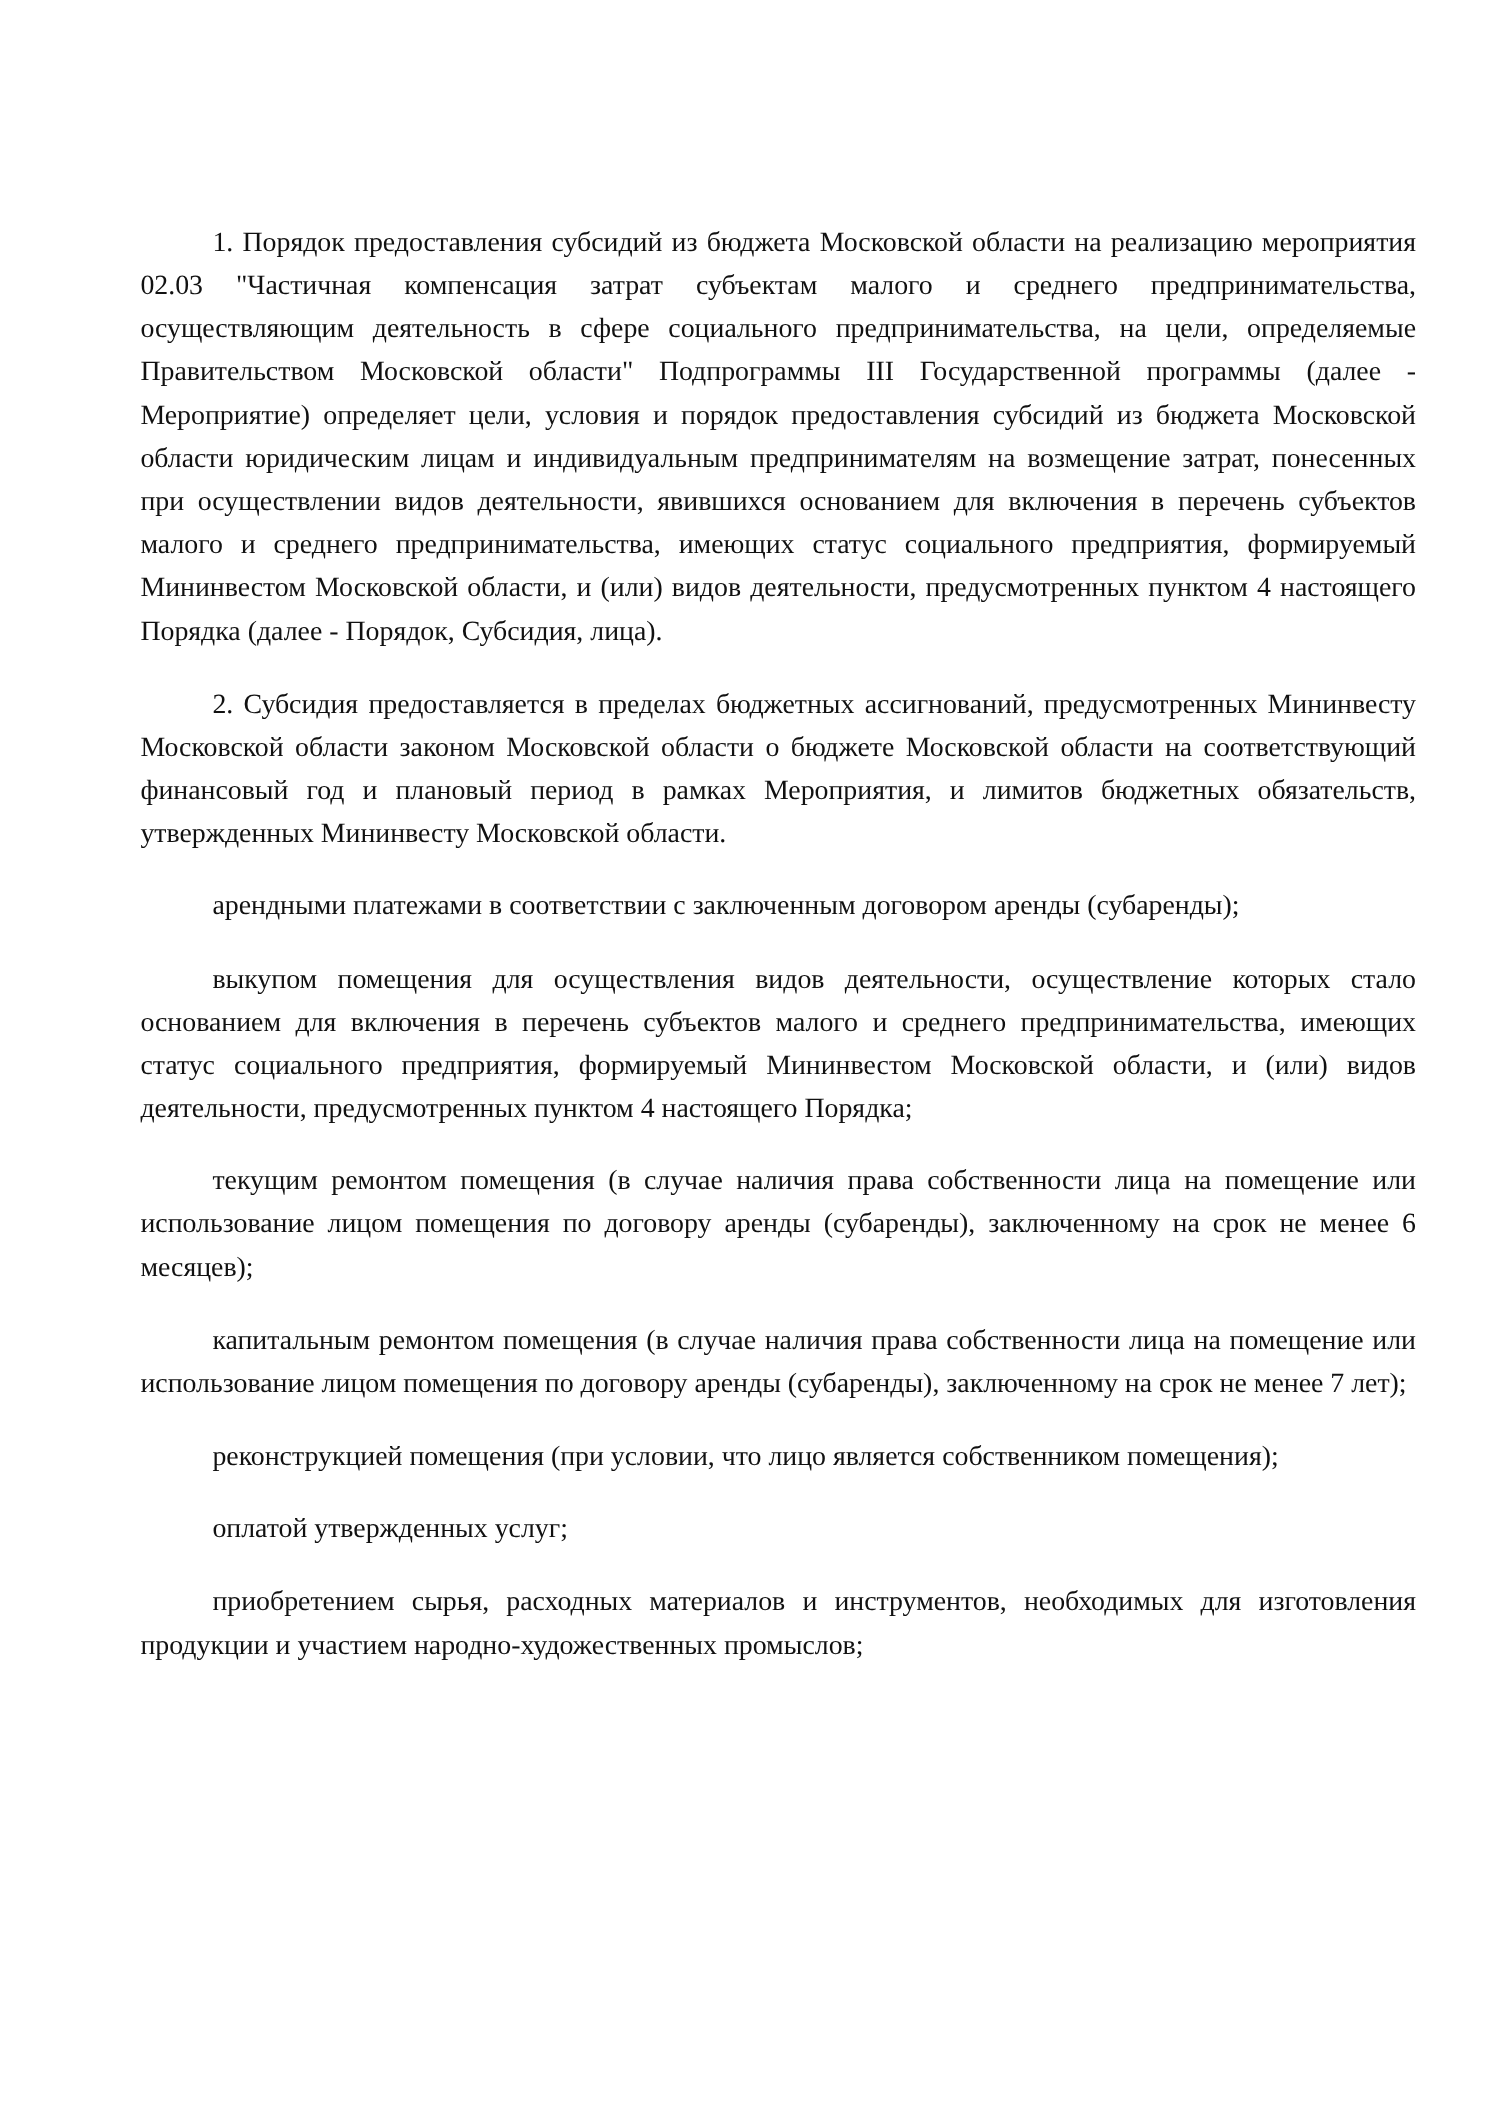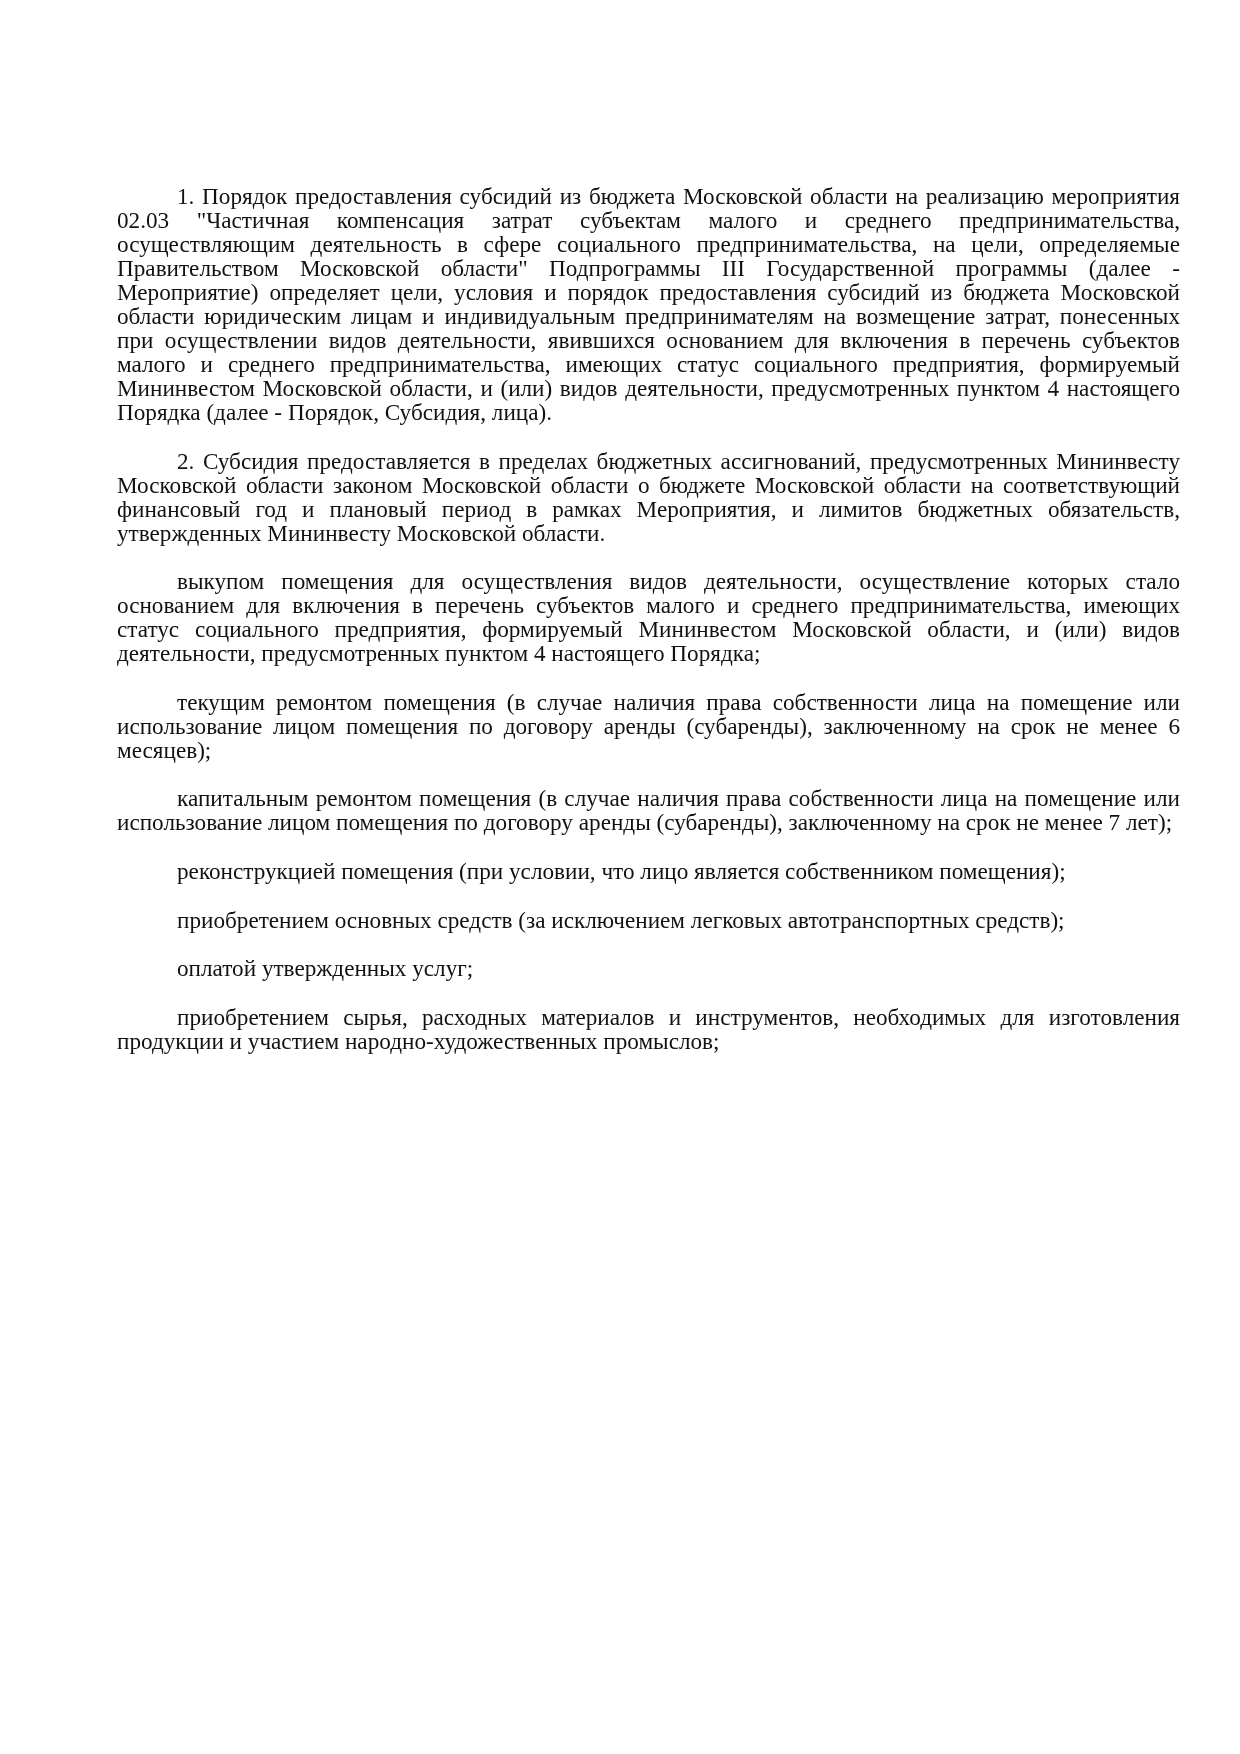--- a/index.html
+++ b/index.html
@@ -14,35 +14,35 @@
     overflow: hidden;
   }
   .page {
     position: absolute;
     left: 117px;
     top: 184px;
     width: 1063px;
     color: #111111;
     font-family: "Liberation Serif", "DejaVu Serif", serif;
     font-size: 23.2px;
-    line-height: 24px;
+    line-height: 36px;
   }
   .para {
     margin: 0 0 24.6px 0;
     text-align: justify;
     text-indent: 60px;
     hyphens: none;
   }
 </style>
 </head>
 <body>
 
 <div class="page">
   <p class="para">1. Порядок предоставления субсидий из бюджета Московской области на реализацию мероприятия 02.03 "Частичная компенсация затрат субъектам малого и среднего предпринимательства, осуществляющим деятельность в сфере социального предпринимательства, на цели, определяемые Правительством Московской области" Подпрограммы III Государственной программы (далее - Мероприятие) определяет цели, условия и порядок предоставления субсидий из бюджета Московской области юридическим лицам и индивидуальным предпринимателям на возмещение затрат, понесенных при осуществлении видов деятельности, явившихся основанием для включения в перечень субъектов малого и среднего предпринимательства, имеющих статус социального предприятия, формируемый Мининвестом Московской области, и (или) видов деятельности, предусмотренных пунктом 4 настоящего Порядка (далее - Порядок, Субсидия, лица).</p>
   <p class="para">2. Субсидия предоставляется в пределах бюджетных ассигнований, предусмотренных Мининвесту Московской области законом Московской области о бюджете Московской области на соответствующий финансовый год и плановый период в рамках Мероприятия, и лимитов бюджетных обязательств, утвержденных Мининвесту Московской области.</p>
+  <p class="para">арендными платежами в соответствии с заключенным договором аренды (субаренды);</p>
   <p class="para">выкупом помещения для осуществления видов деятельности, осуществление которых стало основанием для включения в перечень субъектов малого и среднего предпринимательства, имеющих статус социального предприятия, формируемый Мининвестом Московской области, и (или) видов деятельности, предусмотренных пунктом 4 настоящего Порядка;</p>
   <p class="para">текущим ремонтом помещения (в случае наличия права собственности лица на помещение или использование лицом помещения по договору аренды (субаренды), заключенному на срок не менее 6 месяцев);</p>
   <p class="para">капитальным ремонтом помещения (в случае наличия права собственности лица на помещение или использование лицом помещения по договору аренды (субаренды), заключенному на срок не менее 7 лет);</p>
   <p class="para">реконструкцией помещения (при условии, что лицо является собственником помещения);</p>
-  <p class="para">приобретением основных средств (за исключением легковых автотранспортных средств);</p>
   <p class="para">оплатой утвержденных услуг;</p>
   <p class="para">приобретением сырья, расходных материалов и инструментов, необходимых для изготовления продукции и участием народно-художественных промыслов;</p>
 </div>
 
 </body></html>

